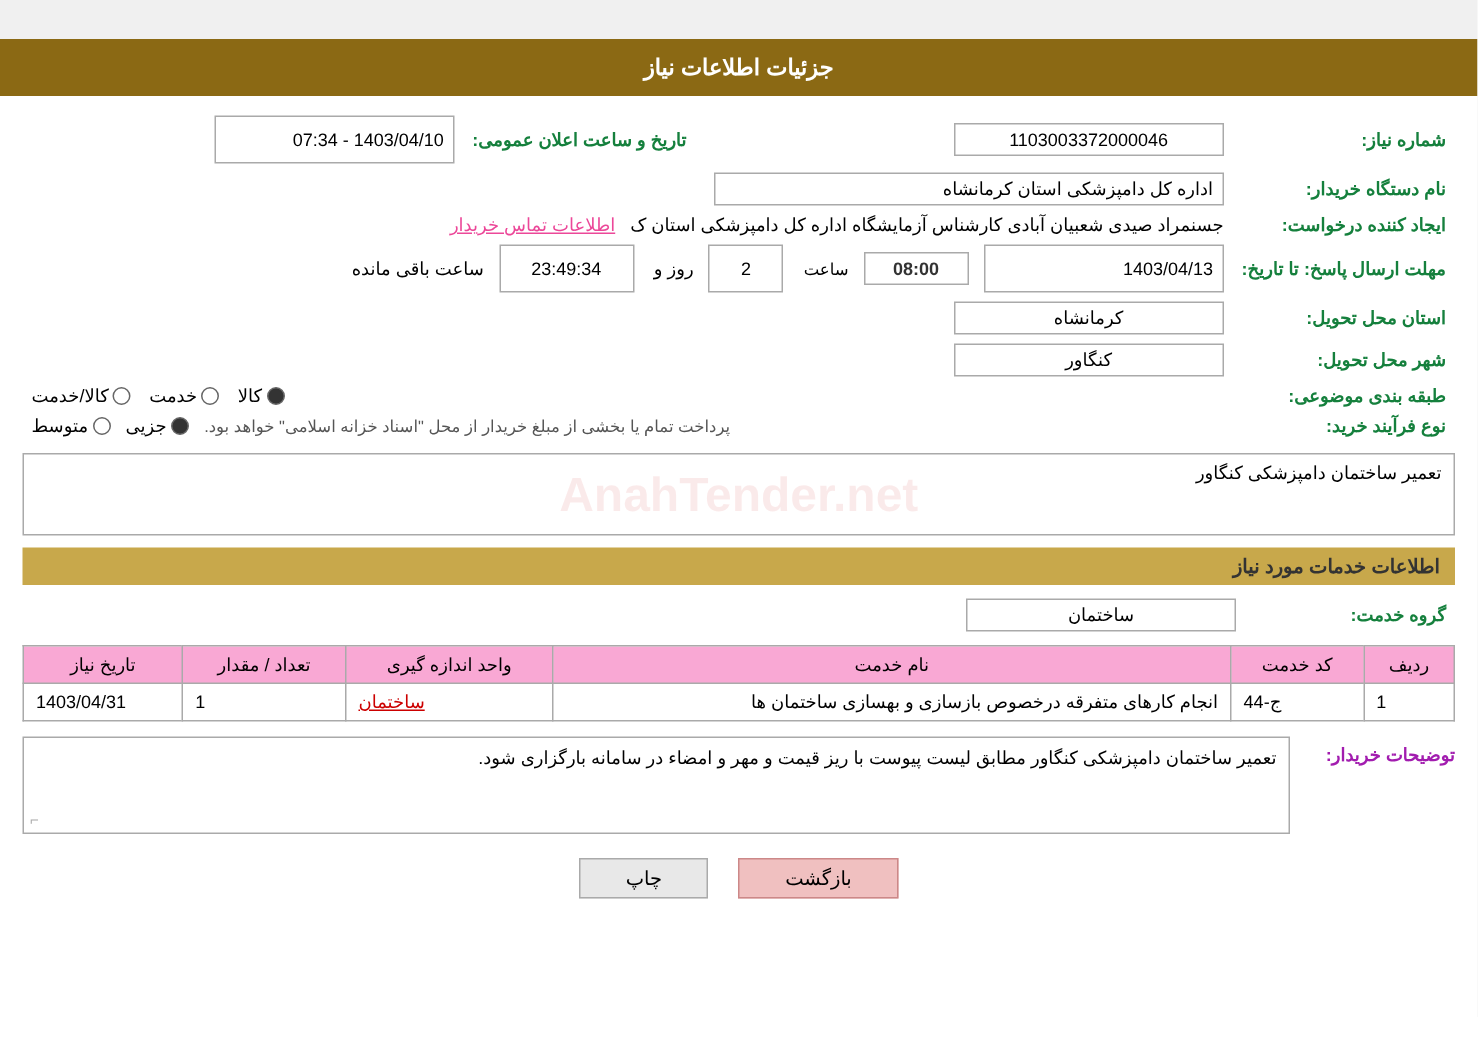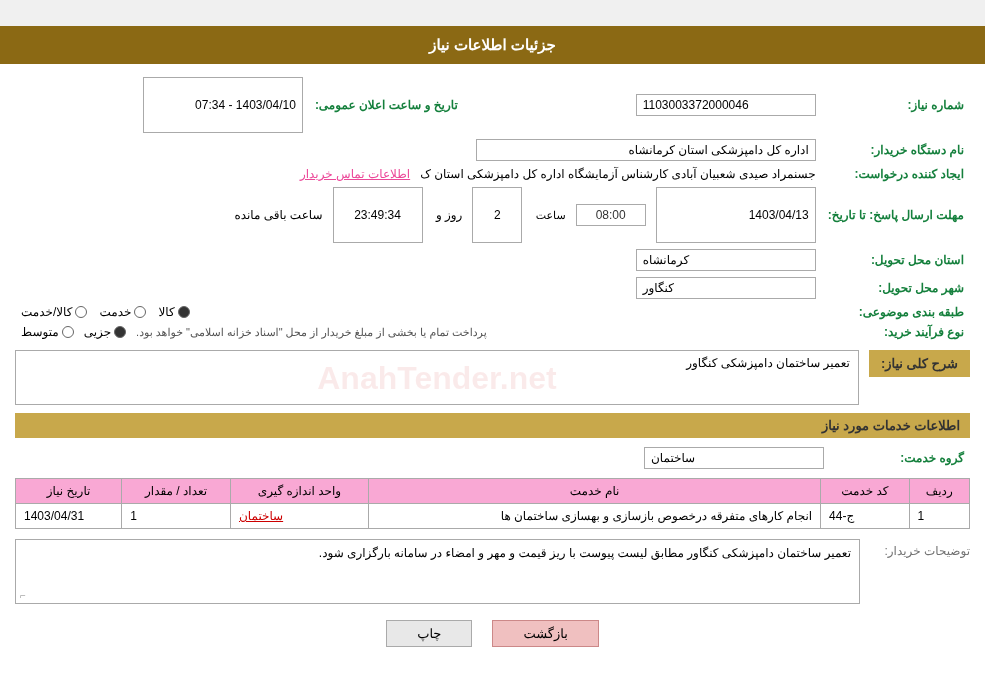--- a/index.html
+++ b/index.html
@@ -53,45 +53,45 @@
     }
     .value-cell {
       text-align: right;
     }
     .input-box {
       border: 1px solid #aaa;
       background: #fff;
       padding: 3px 6px;
       min-width: 180px;
       display: inline-block;
-      text-align: left;
+      text-align: center;
     }
     .input-box-wide {
       border: 1px solid #aaa;
       background: #fff;
       padding: 3px 6px;
       width: 340px;
       display: inline-block;
       text-align: right;
     }
     .date-box {
       border: 1px solid #aaa;
       background: #fff;
-      padding: 20px 6px;
+      padding: 8px 6px;
       width: 160px;
       display: inline-block;
       text-align: right;
     }
     .link-text {
       color: #ec4899;
       text-decoration: underline;
       cursor: pointer;
     }
     .inline-label {
-      font-weight: normal;
+      font-weight: bold;
       color: #333;
     }
     .radio-group {
       display: flex;
       gap: 12px;
       align-items: center;
       flex-direction: row-reverse;
     }
     .radio-item {
       display: flex;
@@ -266,21 +266,20 @@
               <span>جزیی</span>
             </div>
             <span style="font-size:11px;color:#555;">پرداخت تمام یا بخشی از مبلغ خریدار از محل "اسناد خزانه اسلامی" خواهد بود.</span>
           </div>
         </td>
       </tr>
     </tbody>
       </table>
 
     <div style="display:flex;align-items:flex-start;gap:10px;margin:8px 0;">
-      <span class="section-title" style="margin:0;padding:6px 12px;background:#c8a84b;white-space:nowrap;">شرح کلی نیاز:</span>
       <div style="flex:1;position:relative;">
         <div class="textarea-box">
           <span>تعمیر ساختمان دامپزشکی کنگاور</span>
         </div>
 
         <div style="position:absolute;left:50%;top:50%;transform:translate(-50%,-50%);opacity:0.08;font-size:32px;color:#cc0000;font-weight:bold;white-space:nowrap;pointer-events:none;">AnahTender.net</div>
       </div>
     </div>
 
     <div class="section-title">اطلاعات خدمات مورد نیاز</div>
@@ -313,21 +312,21 @@
           <td>ج-44</td>
           <td style="text-align:right;">انجام کارهای متفرقه درخصوص بازسازی و بهسازی ساختمان ها</td>
           <td class="link-text">ساختمان</td>
           <td>1</td>
           <td>1403/04/31</td>
         </tr>
       </tbody>
     </table>
 
     <div style="display:flex;align-items:flex-start;gap:10px;margin-top:10px;">
-      <span style="font-weight:normal;color:#737373;white-space:nowrap;padding-top:5px;min-width:100px;">توضیحات خریدار:</span>
+      <span style="font-weight:bold;color:#a21caf;white-space:nowrap;padding-top:5px;min-width:100px;">توضیحات خریدار:</span>
       <div style="flex:1;border:1px solid #aaa;background:#fff;padding:6px 8px;min-height:65px;text-align:right;direction:rtl;font-family:Tahoma,Arial,sans-serif;font-size:12px;position:relative;">
         <span>تعمیر ساختمان دامپزشکی کنگاور مطابق لیست پیوست با ریز قیمت و مهر و امضاء در سامانه بارگزاری شود.</span>
         
         <div style="position:absolute;bottom:2px;left:4px;font-size:10px;color:#aaa;">⌐</div>
       </div>
     </div>
 
     <div class="buttons-row">
       <button class="btn btn-back">بازگشت</button>
       <button class="btn btn-print">چاپ</button>

